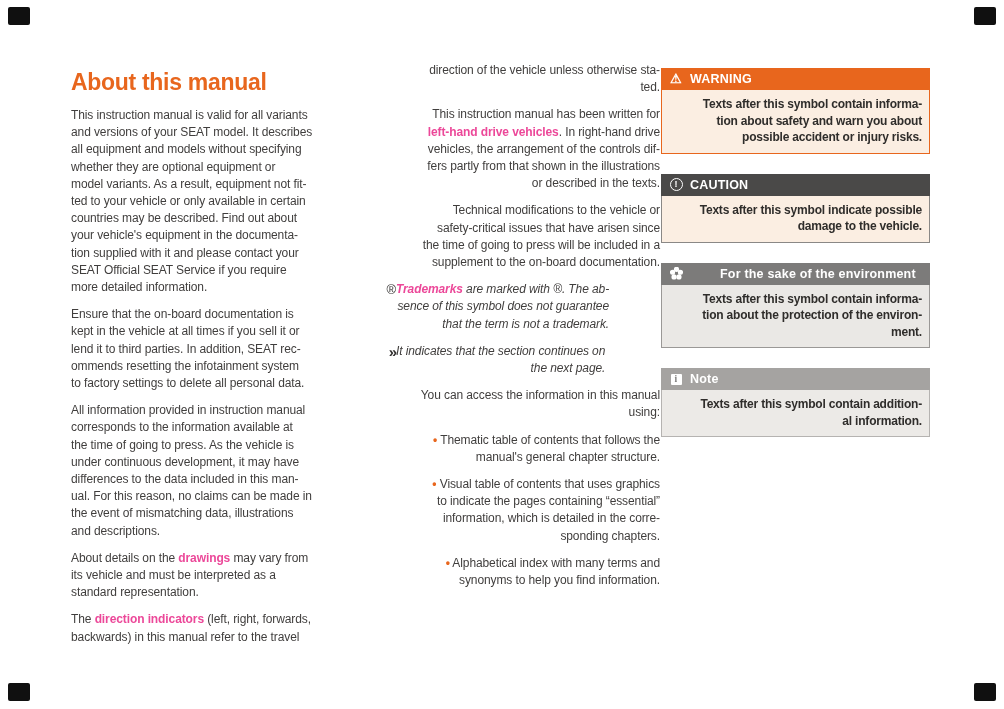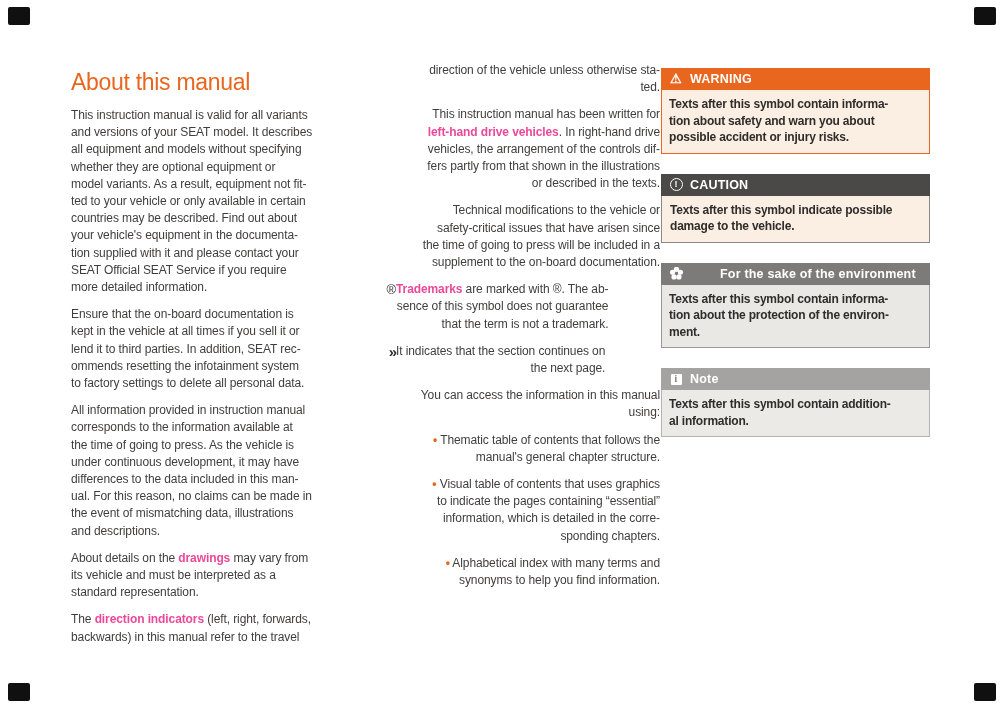--- a/index.html
+++ b/index.html
@@ -9,35 +9,35 @@
   }
   .crop-mark{position:absolute;width:22px;height:18px;background:#101010;border-radius:2px;}
   #mark-tl{left:8px;top:7px;}  #mark-tr{right:8px;top:7px;}
   #mark-bl{left:8px;bottom:8px;} #mark-br{right:8px;bottom:8px;}
 
   .col{position:absolute;}
   #col1{left:71px;top:69px;width:296px;}
   #col2{left:366px;top:62px;width:294px;text-align:right;}
   #col3{left:661px;top:68px;width:269px;}
 
-  h1{font-size:23px;line-height:27px;margin:0 0 11px;color:#e8661d;letter-spacing:-0.3px;font-weight:normal;}
+  h1{font-size:23px;line-height:27px;margin:0 0 11px;color:#e8661d;letter-spacing:-0.3px;font-weight:bold;}
   p.t{white-space:pre;font-size:12px;line-height:17.2px;margin:0 0 10px;letter-spacing:-0.1px;}
   p.t b, .symtext b{font-weight:bold;color:#ec4899;}
   .bullet{color:#e8661d;font-weight:bold;}
 
   .symrow{display:flex;margin:0 0 10px;}
   .symmark{width:30px;flex:none;font-size:13px;line-height:17.2px;color:#333130;}
   .symmark.guillemet{font-size:15px;font-weight:bold;letter-spacing:-1px;}
-  .symtext{white-space:pre;font-size:12px;line-height:17.2px;letter-spacing:-0.1px;}
+  .symtext{white-space:pre;font-size:12px;line-height:17.2px;letter-spacing:-0.1px;font-style:italic;}
 
   .box{margin:0 0 20px;}
   .box-h{height:22px;display:flex;align-items:center;gap:7px;padding:0 8px;color:#ffffff;
          font-weight:bold;font-size:12.5px;letter-spacing:0.2px;}
   .box-b{border:1px solid;border-top:none;padding:6px 7px 7px;font-weight:bold;font-size:12px;
-         line-height:16.5px;white-space:pre;color:#2f2d2b;letter-spacing:-0.2px;}
+         line-height:16.5px;white-space:pre;color:#2f2d2b;letter-spacing:-0.2px;text-align:right;}
 
   .box-warning .box-h{background:#e8661d;}
   .box-warning .box-b{background:#fbeee2;border-color:#e8661d;}
   .box-caution .box-h{background:#4a4948;}
   .box-caution .box-b{background:#fbeee2;border-color:#8a8886;padding-left:8px;}
   .box-env .box-h{background:#7c7b7a;gap:37px;}
   .box-env .box-b{background:#eae8e5;border-color:#9a9896;}
   .box-note .box-h{background:#a5a3a1;}
   .box-note .box-b{background:#eceae7;border-color:#b5b3b1;}
 

